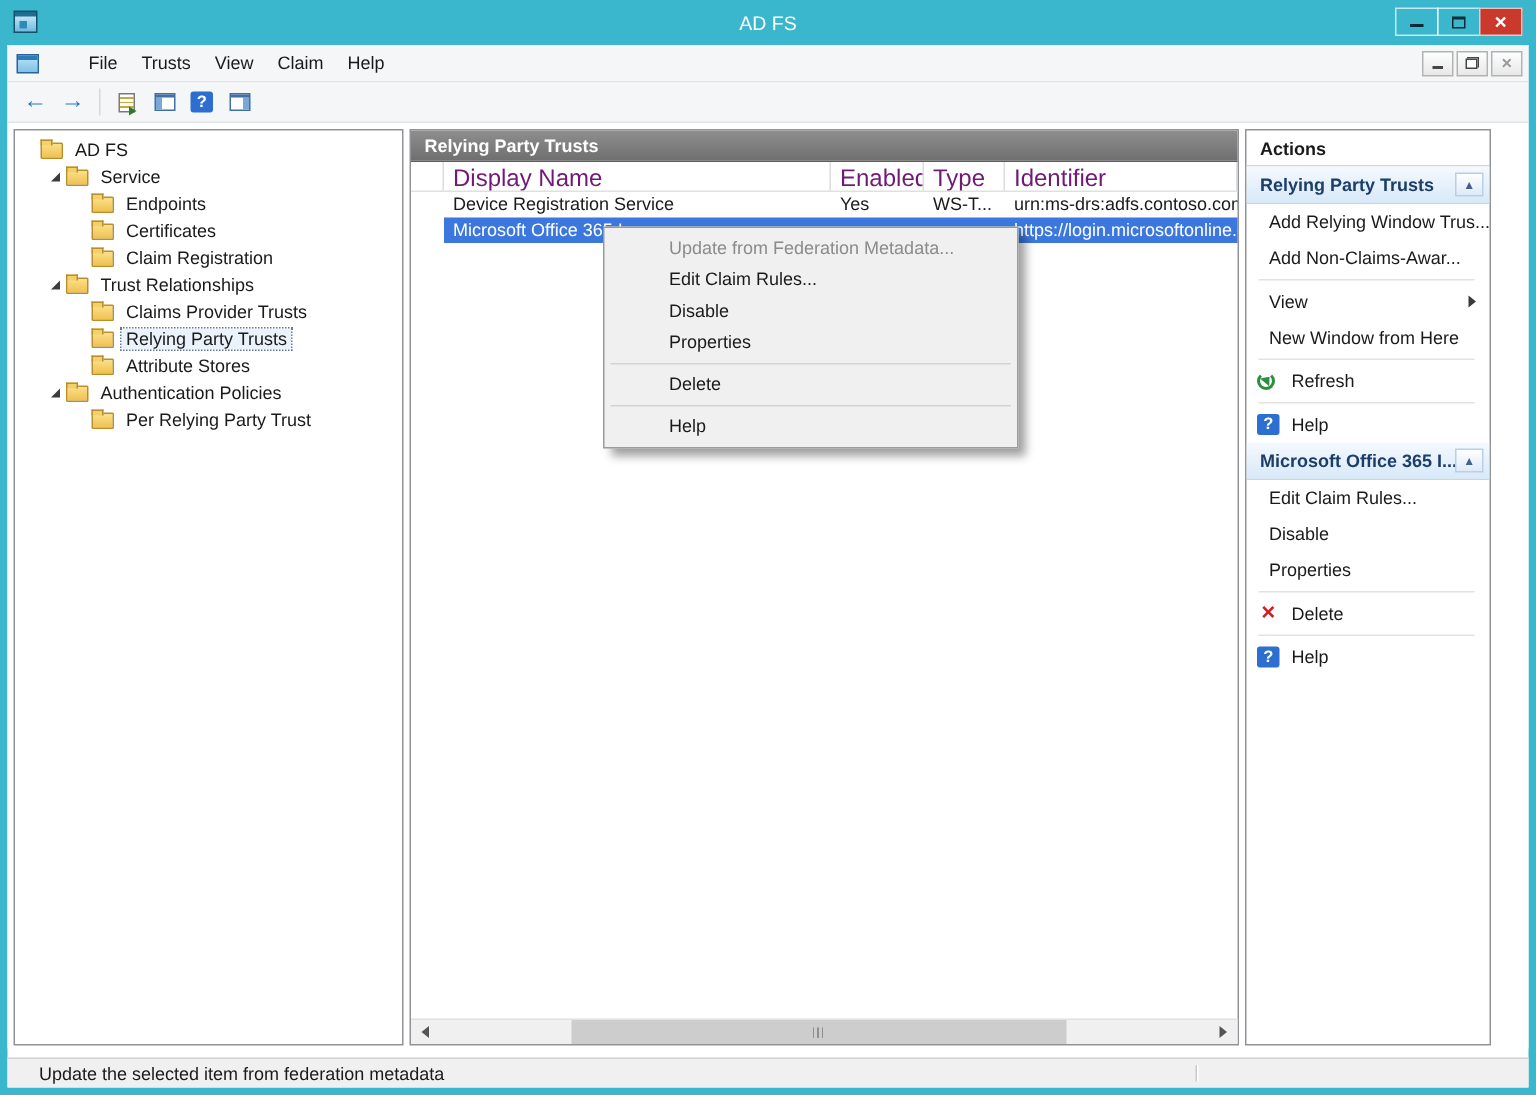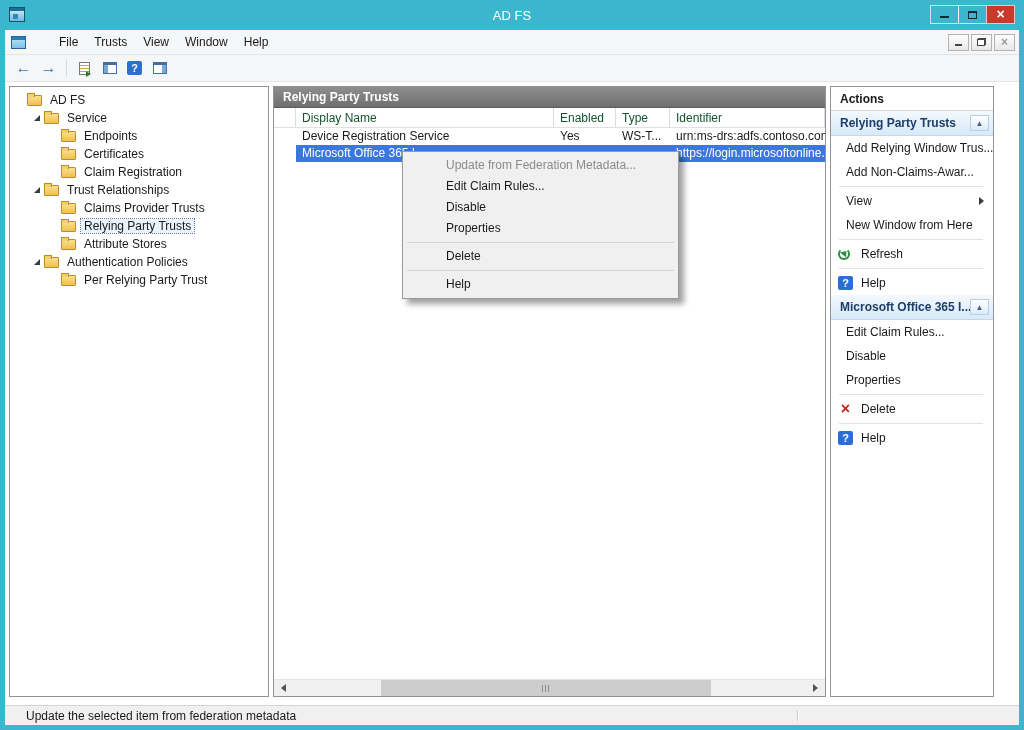--- a/index.html
+++ b/index.html
@@ -76,21 +76,21 @@
   .folder::before { content: ""; position: absolute; top: -3px; left: -1px; width: 6px; height: 3px;
                     background: #f4d06a; border: 1px solid #b98f2e; border-bottom: none; }
   .tree-label { padding: 0 3px; }
   .tree-row.selected .tree-label { background: #eaf3fb; outline: 1px dotted #64799a; }
 
   
   .mid-panel { left: 268px; width: 553px; }
   .mid-header { height: 21px; line-height: 21px; padding-left: 9px; color: #fff; font-weight: bold;
                 background: linear-gradient(#8e8e8e, #6f6f6f); border-bottom: 1px solid #5c5c5c; }
   .thead { display: flex; height: 20px; align-items: stretch; border-bottom: 1px solid #e0e0e0; }
-  .hc { border-right: 1px solid #dcdcdc; padding: 3px 0 0 6px; color: #14532d; font-size: 12px;
+  .hc { border-right: 1px solid #dcdcdc; padding: 3px 0 0 6px; color: #701a75; font-size: 16px;
         white-space: nowrap; overflow: hidden; cursor: default; }
   .c0 { width: 22px; flex: none; }
   .c1 { width: 258px; flex: none; }
   .c2 { width: 62px; flex: none; }
   .c3 { width: 54px; flex: none; }
   .c4 { flex: 1; min-width: 0; }
   .trow { display: flex; height: 17px; line-height: 17px; cursor: default; }
   .rowsel { flex: 1; display: flex; min-width: 0; }
   .rowsel .c1, .rowsel .c2, .rowsel .c3, .rowsel .c4 { padding-left: 6px; white-space: nowrap; overflow: hidden; }
   .trow.selected .rowsel { background: var(--selection, #3c77dd); color: #fff; }
@@ -172,21 +172,21 @@
 
   <div class="client">
 
     <div class="menubar">
       <span class="mmc-icon"></span>
       <div class="menu-items">
 
       <span class="menu-btn">File</span>
           <span class="menu-btn">Trusts</span>
           <span class="menu-btn">View</span>
-          <span class="menu-btn">Window</span>
+          <span class="menu-btn">Claim</span>
           <span class="menu-btn">Help</span>
         </div>
       <span class="mdi-buttons">
         <span class="mdi-btn">
             <span class="g-min"></span>
           </span>
         <span class="mdi-btn">
             <span class="g-restore"></span>
           </span>
         <span class="mdi-btn">

